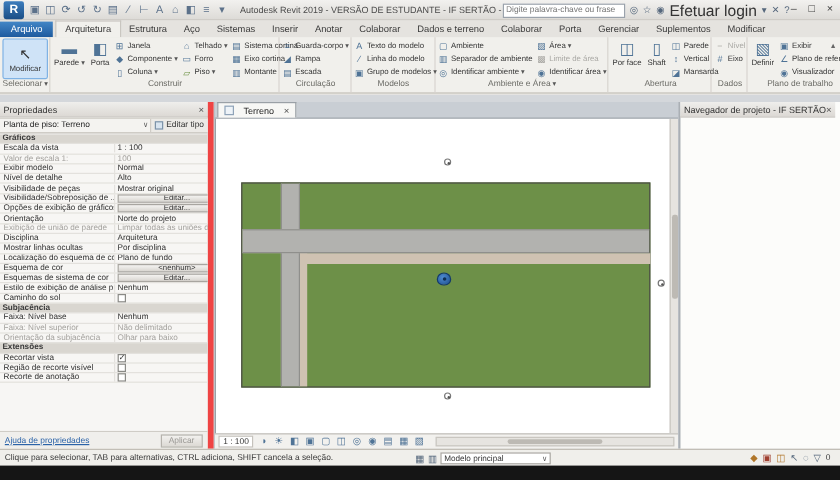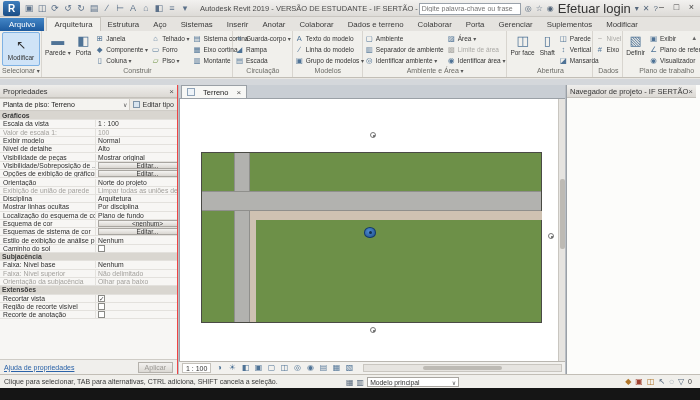--- a/index.html
+++ b/index.html
@@ -50,21 +50,21 @@
   .green .sic,.green.bic{color:#6a8f3f;}
   .ribbon-collapse{position:absolute;right:4px;top:34px;font-size:7px;color:#666;}
 
   
   .optgap{position:absolute;left:0;top:79px;width:700px;height:6px;background:#d4d7db;}
 
   
   .main{position:absolute;left:0;top:85px;width:700px;height:289px;background:#b9bec4;}
 
   
-  .props{position:absolute;left:0;top:0;width:178px;height:289px;background:#f0efec;border-right:1px solid #ef4444;display:flex;flex-direction:column;}
+  .props{position:absolute;left:0;top:0;width:178px;height:289px;background:#f0efec;border-right:5px solid #ef4444;display:flex;flex-direction:column;}
   .pal-head{height:13px;background:linear-gradient(#efeeec,#dcd9d4);border-bottom:1px solid #c4c1bb;
     display:flex;align-items:center;padding:0 3px;font-size:7.5px;color:#333;}
   .pal-head .x{margin-left:auto;font-size:8px;color:#555;}
   .typesel{margin:2px 3px;height:27px;background:#fff;border:1px solid #9eb6ce;display:flex;align-items:center;padding:0 3px;}
   .typesel .thumb{width:20px;height:19px;border:1px solid #b4b0a8;background:#fdfdfb;position:relative;}
   .typesel .thumb::after{content:"";position:absolute;left:3px;top:3px;right:3px;bottom:3px;border:1px solid #8a98a8;}
   .typesel .tlabel{margin-left:6px;font-size:7.5px;color:#222;}
   .typesel .tcaret{margin-left:auto;font-size:7px;color:#444;}
   .instrow{height:13px;display:flex;align-items:center;border-top:1px solid #cfccc6;border-bottom:1px solid #cfccc6;background:#f4f3f0;}
   .instrow .iname{flex:1;padding-left:3px;font-size:7px;color:#222;white-space:nowrap;overflow:hidden;}

